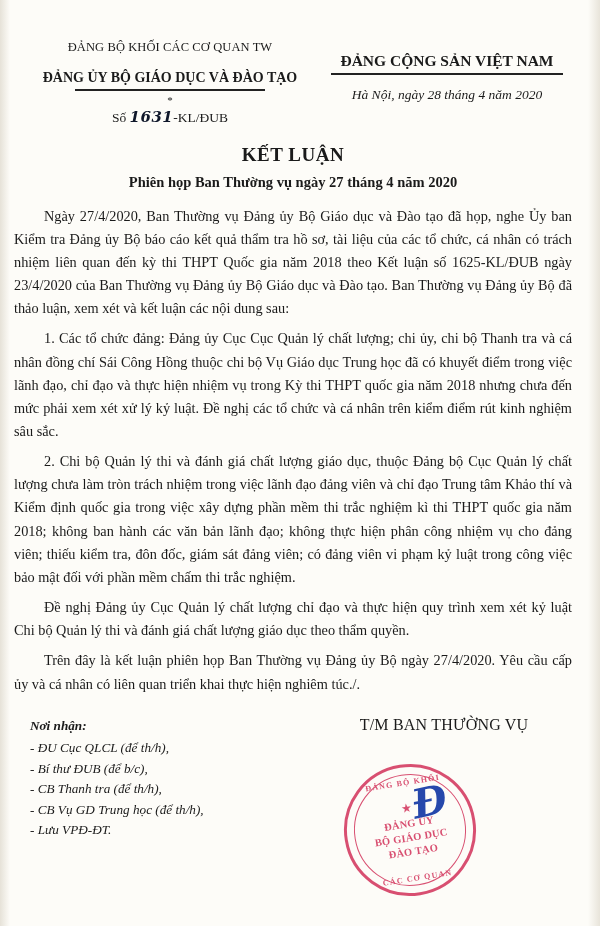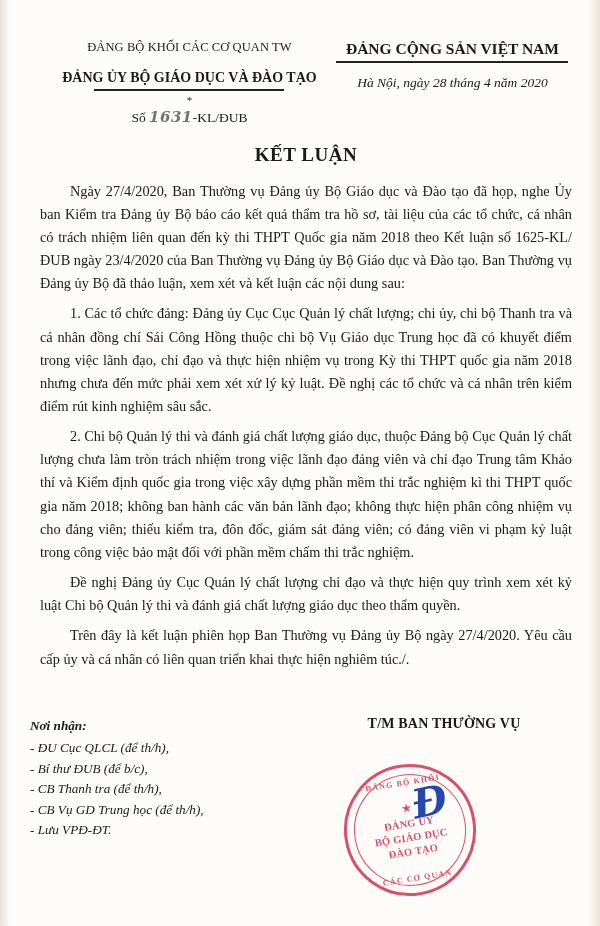--- a/index.html
+++ b/index.html
@@ -13,21 +13,21 @@
     font-family: "Liberation Serif", "DejaVu Serif", serif;
     color: #1a1a1a;
     overflow: hidden;
   }
   .page {
     position: relative;
     width: 600px;
     height: 926px;
     background: #fdfcf8;
     box-sizing: border-box;
-    padding: 40px 28px 10px 40px;
+    padding: 40px 28px 10px 14px;
     overflow: hidden;
   }
   
   .paper-edge-left {
     position: absolute;
     left: 0; top: 0; bottom: 0;
     width: 10px;
     background: linear-gradient(to right, #e6e2d8, rgba(255,255,255,0));
     pointer-events: none;
   }
@@ -46,20 +46,21 @@
     align-items: flex-start;
   }
   .header-left {
     width: 300px;
     text-align: center;
     padding-left: 6px;
   }
   .header-right {
     width: 250px;
     text-align: center;
+    margin-top: 12px;
   }
   .org-line1 {
     font-size: 12.5px;
     letter-spacing: .1px;
     white-space: nowrap;
   }
   .org-line2 {
     font-size: 14px;
     font-weight: bold;
     margin-top: 15px;
@@ -84,21 +85,21 @@
     line-height: 1;
   }
   .doc-number {
     margin-top: 2px;
     font-size: 13.5px;
     text-align: center;
   }
   .handwritten {
     font-family: "DejaVu Serif", serif;
     font-style: italic;
-    color: #737373;
+    color: #0f172a;
     font-weight: bold;
     font-size: 15px;
     letter-spacing: .5px;
   }
   .place-date {
     margin-top: 12px;
     font-size: 13.5px;
     font-style: italic;
     text-align: center;
   }
@@ -157,22 +158,22 @@
     font-style: italic;
   }
   .recipients li { white-space: nowrap; }
 
   .signature {
     width: 260px;
     text-align: center;
     position: relative;
   }
   .sig-line1 {
-    font-size: 14px;
-    font-weight: bold;
+    font-size: 16px;
+    font-weight: normal;
     letter-spacing: .2px;
   }
   .sig-line2 {
     font-size: 14px;
     font-weight: bold;
     margin-top: 3px;
   }
   .sig-name {
     font-size: 14.5px;
     font-weight: bold;
@@ -262,20 +263,21 @@
       </div>
     </div>
     <div class="header-right">
       <div class="nation-line">ĐẢNG CỘNG SẢN VIỆT NAM</div>
       <div class="rule rule-right"></div>
       <div class="place-date">Hà Nội, ngày 28 tháng 4 năm 2020</div>
     </div>
   </div>
 
   <div class="title">KẾT LUẬN</div>
+  <div class="subtitle">Phiên họp Ban Thường vụ ngày 27 tháng 4 năm 2020</div>
 
   <div class="body-text">
     <p>Ngày 27/4/2020, Ban Thường vụ Đảng ủy Bộ Giáo dục và Đào tạo đã họp, nghe Ủy ban Kiểm tra Đảng ủy Bộ báo cáo kết quả thẩm tra hồ sơ, tài liệu của các tổ chức, cá nhân có trách nhiệm liên quan đến kỳ thi THPT Quốc gia năm 2018 theo Kết luận số 1625-KL/ĐUB ngày 23/4/2020 của Ban Thường vụ Đảng ủy Bộ Giáo dục và Đào tạo. Ban Thường vụ Đảng ủy Bộ đã thảo luận, xem xét và kết luận các nội dung sau:</p>
     <p>1. Các tổ chức đảng: Đảng ủy Cục Cục Quản lý chất lượng; chi ủy, chi bộ Thanh tra và cá nhân đồng chí Sái Công Hồng thuộc chi bộ Vụ Giáo dục Trung học đã có khuyết điểm trong việc lãnh đạo, chỉ đạo và thực hiện nhiệm vụ trong Kỳ thi THPT quốc gia năm 2018 nhưng chưa đến mức phải xem xét xử lý kỷ luật. Đề nghị các tổ chức và cá nhân trên kiểm điểm rút kinh nghiệm sâu sắc.</p>
     <p>2. Chi bộ Quản lý thi và đánh giá chất lượng giáo dục, thuộc Đảng bộ Cục Quản lý chất lượng chưa làm tròn trách nhiệm trong việc lãnh đạo đảng viên và chỉ đạo Trung tâm Khảo thí và Kiểm định quốc gia trong việc xây dựng phần mềm thi trắc nghiệm kì thi THPT quốc gia năm 2018; không ban hành các văn bản lãnh đạo; không thực hiện phân công nhiệm vụ cho đảng viên; thiếu kiểm tra, đôn đốc, giám sát đảng viên; có đảng viên vi phạm kỷ luật trong công việc bảo mật đối với phần mềm chấm thi trắc nghiệm.</p>
     <p>Đề nghị Đảng ủy Cục Quản lý chất lượng chỉ đạo và thực hiện quy trình xem xét kỷ luật Chi bộ Quản lý thi và đánh giá chất lượng giáo dục theo thẩm quyền.</p>
     <p>Trên đây là kết luận phiên họp Ban Thường vụ Đảng ủy Bộ ngày 27/4/2020. Yêu cầu cấp ủy và cá nhân có liên quan triển khai thực hiện nghiêm túc./.</p>
   </div>
 
   <div class="footer">

